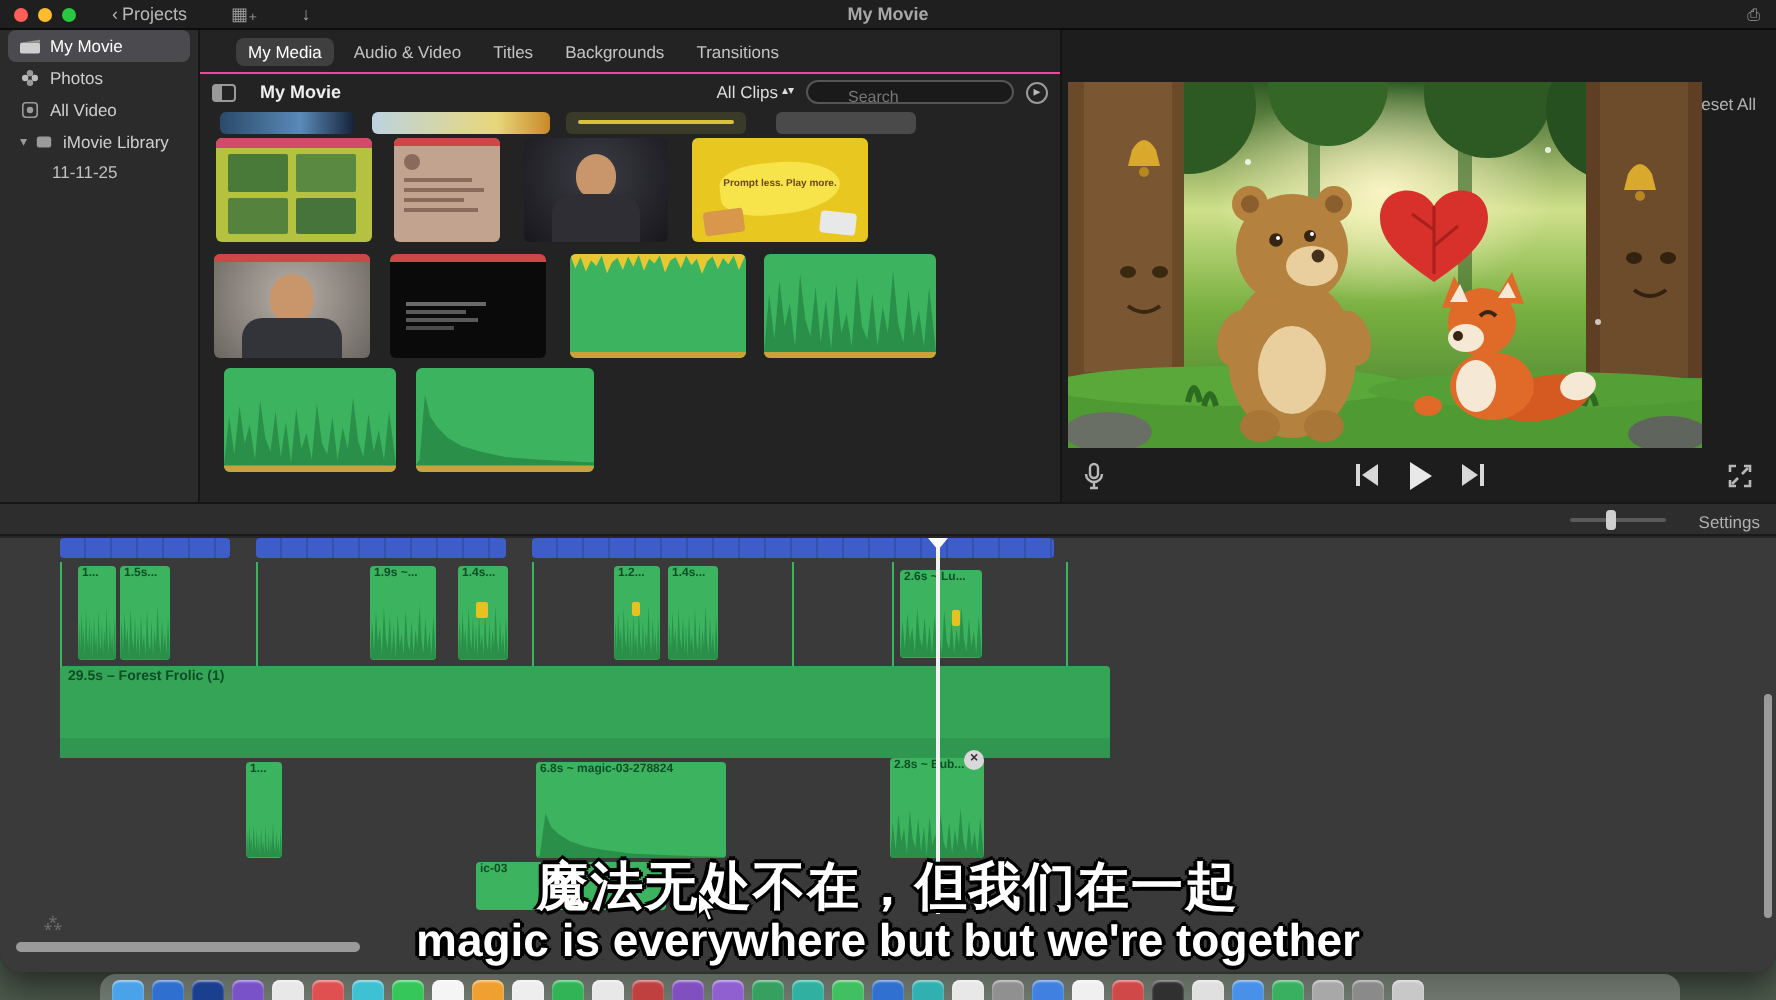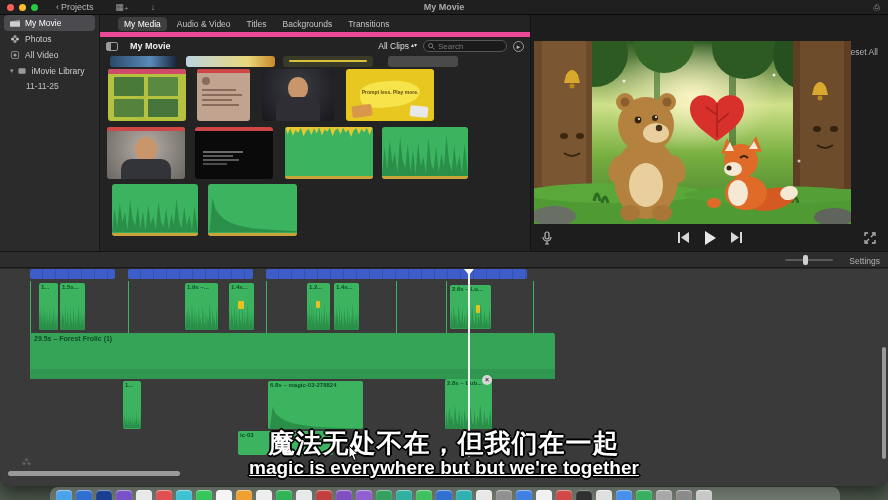--- a/index.html
+++ b/index.html
@@ -25,29 +25,29 @@
 
   
   .side-h { color:#8c8c8c; font-size:7.5px; font-weight:bold; letter-spacing:.3px; padding:8px 0 3px 8px; }
   .side-row { display:flex; align-items:center; gap:5px; padding:3px 6px; margin:0 4px; border-radius:4px; color:#cfcfcf; font-size:8.5px; }
   .side-row.sel { background:#4a4a4f; color:#fff; }
   .side-row .sicon { width:10px; height:8px; flex:0 0 auto; }
   .side-sub { padding-left:26px; color:#c0c0c0; font-size:8.5px; margin-top:2px; }
   .chev { color:#9a9a9a; font-size:7px; margin-right:-2px;}
 
   
-  .tabbar { display:flex; align-items:center; gap:4px; height:22px; padding-left:18px; border-bottom:5px solid #ec4899; }
+  .tabbar { display:flex; align-items:center; gap:4px; height:22px; padding-left:18px; border-bottom:1px solid #ec4899; }
   .tab { color:#c4c4c4; font-size:8.5px; padding:2px 6px; border-radius:4px; }
   .tab.active { background:#3f3f3f; color:#fff; }
   .bheader { display:flex; align-items:center; height:18px; padding:0 6px; gap:6px; }
   .panel-toggle { width:12px; height:9px; border:1px solid #9a9a9a; border-radius:2px; position:relative; }
   .panel-toggle:before { content:""; position:absolute; left:0; top:0; bottom:0; width:4px; background:#9a9a9a; }
   .btitle { color:#eee; font-size:9px; font-weight:bold; margin-left:6px; }
   .clip-filter { margin-left:auto; color:#ddd; font-size:8.5px; display:flex; align-items:flex-start; gap:2px; }
-  .searchbox { width:84px; height:12px; background:#1a1a1a; border:1px solid #555; border-radius:7px; display:flex; align-items:center; padding:0 4px; gap:3px; }
+  .searchbox { width:104px; height:12px; background:#1a1a1a; border:1px solid #555; border-radius:7px; display:flex; align-items:center; padding:0 4px; gap:3px;flex-direction:column; }
   .searchbox input { background:transparent; border:none; outline:none; color:#ddd; font-size:8px; width:62px; font-family:inherit; }
   .searchbox input::placeholder { color:#777; }
   .fwd-circle { width:11px; height:11px; border:1px solid #9a9a9a; border-radius:50%; color:#bbb; font-size:7px; line-height:10px; text-align:center; }
 
   
   .thumbs { position:absolute; left:0; top:40px; right:0; bottom:0; background:#232323; }
   .thumb { position:absolute; border-radius:3px; overflow:hidden; }
   .wf-svg { position:absolute; left:0; bottom:3px; width:100%; height:78%; }
   .ybar { position:absolute; left:0; bottom:0; width:100%; height:3px; background:#c9a23a; }
   .redbar { position:absolute; left:0; top:0; width:100%; height:4px; background:#cf4646; }
@@ -82,21 +82,21 @@
   .playhead { position:absolute; left:468px; top:0; width:1.5px; height:188px; background:#f2f2f2; z-index:6; }
   .playhead:before { content:""; position:absolute; left:-4px; top:0; border-left:5px solid transparent; border-right:5px solid transparent; border-top:6px solid #fff; }
   .hscroll { position:absolute; left:8px; top:202px; width:172px; height:5px; background:#9a9a9a; border-radius:3px; }
   .vscroll { position:absolute; right:2px; top:78px; width:4px; height:112px; background:#9a9a9a; border-radius:2px; }
   .skim-icon { position:absolute; left:22px; top:186px; color:#6f6f6f; font-size:8px; }
 
   
   .subs { position:absolute; left:0; width:888px; text-align:center; color:#fff; z-index:20;
     text-shadow:-2px 0 #000,2px 0 #000,0 -2px #000,0 2px #000,-1px -1px #000,1px 1px #000,1px -1px #000,-1px 1px #000; }
   .sub1 { top:426px; font-size:26px; font-weight:bold; letter-spacing:1px;}
-  .sub2 { top:457px; font-size:19px; font-weight:bold;text-decoration:underline; }
+  .sub2 { top:457px; font-size:23px; font-weight:bold; }
 
   
   .dock { position:absolute; left:50px; top:487px; width:790px; height:20px; background:rgba(190,195,190,.35); border-radius:8px 8px 0 0; display:flex; align-items:flex-start; gap:4px; padding:3px 6px; z-index:10;}
   .dock-ico { width:16px; height:16px; border-radius:4px; flex:0 0 auto; box-shadow:inset 0 1px 1px rgba(255,255,255,.5); }
 
   .cursor { position:absolute; left:348px; top:446px; z-index:30; }
 </style>
 </head>
 <body>
 

